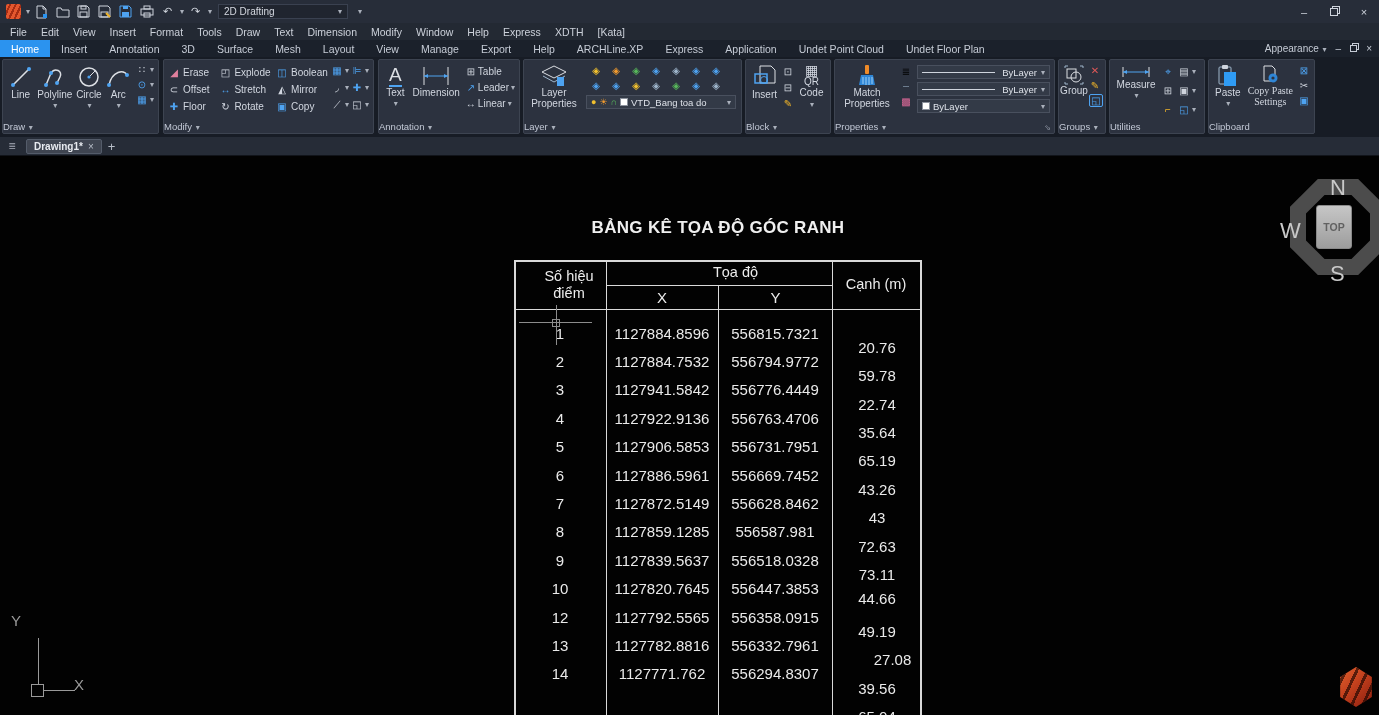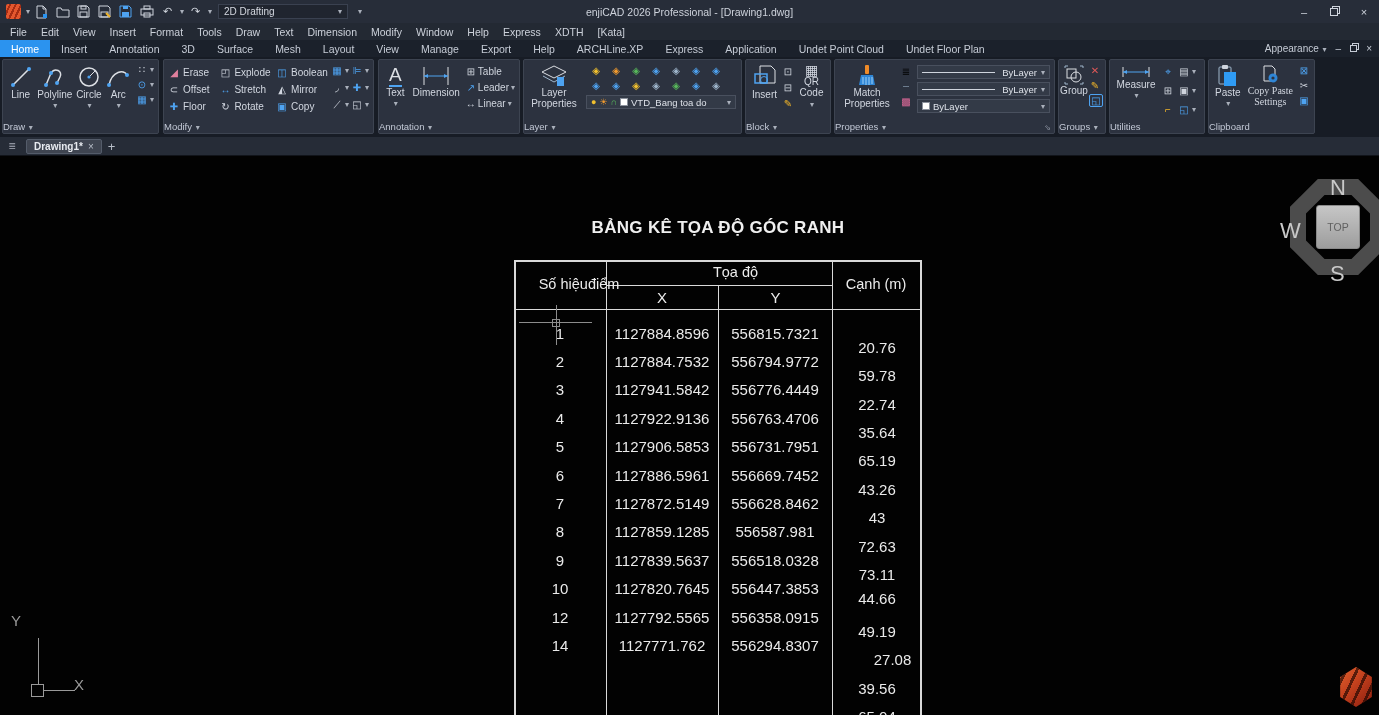--- a/index.html
+++ b/index.html
@@ -93,43 +93,42 @@
   .ch { position:absolute; background:#8c8c8c; }
   .ch-box { position:absolute; left:552px; top:163px; width:8px; height:8px;
     border:1px solid #8c8c8c; background:transparent; }
 
   
   .viewcube { position:absolute; left:1282px; top:19px; width:112px; height:112px; }
   .vc-ring { position:absolute; left:8px; top:4px; width:96px; height:96px; background:#4c4c4c;
     clip-path:polygon(29% 0,71% 0,100% 29%,100% 71%,71% 100%,29% 100%,0 71%,0 29%); }
   .vc-hole { position:absolute; left:24px; top:20px; width:64px; height:64px; background:#020202;
     clip-path:polygon(29% 0,71% 0,100% 29%,100% 71%,71% 100%,29% 100%,0 71%,0 29%); }
-  .vc-top { position:absolute; left:34px; top:30px; width:44px; height:44px;
+  .vc-top { position:absolute; left:34px; top:30px; width:36px; height:44px;
     background:linear-gradient(#c6c6c6,#9d9d9d); border-radius:3px; border:1px solid #8a8a8a;
-    display:flex; align-items:center; justify-content:center; font-size:10.5px; color:#616161; }
+    display:flex; align-items:center; justify-content:center; font-size:10.5px; color:#616161;font-weight:bold; }
   .vc-letter { position:absolute; font-size:22px; color:#c9c9c9; }
 
   
   .ucs-line { position:absolute; background:#9a9a9a; }
   .ucs-label { position:absolute; color:#9a9a9a; font-size:15px; }
   .ucs-box { position:absolute; left:31px; top:528px; width:13px; height:13px;
     border:1px solid #9a9a9a; }
 
   
   .brand-logo { position:absolute; left:1338px; top:511px; width:36px; height:40px;
     clip-path:polygon(50% 0,94% 25%,94% 75%,50% 100%,6% 75%,6% 25%);
     background:linear-gradient(135deg,#e2622f 0%,#c2401d 45%,#8a1c0e 100%); }
   .brand-logo::after { content:""; position:absolute; inset:0;
     background:repeating-linear-gradient(115deg, transparent 0 7px, rgba(25,4,0,.65) 7px 10px); }
 </style>
 </head>
 <body>
 
 <div id="titlebar">
-  <div class="win-title">enjiCAD 2026 Professional - [Drawing1.dwg]</div>
   <div class="qat">
     <span class="qat-btn">
         <span class="app-logo"></span>
       </span>
     <span class="mini-arrow">▾</span>
     <span class="qat-btn">
       <svg width="13" height="14" viewBox="0 0 13 14">
           <path d="M2 1h6l3 3v9H2z" fill="none" stroke="#cfd4dd"></path>
           <path d="M8 1v3h3" fill="none" stroke="#cfd4dd"></path>
           <rect x="8" y="9" width="4" height="4" fill="#2b93ef"></rect>
@@ -632,21 +631,21 @@
 
     <div class="tline" style="left:0;top:0;width:408px;height:2px;"></div>
     <div class="tline" style="left:0;top:0;width:2px;height:470px;"></div>
     <div class="tline" style="left:406px;top:0;width:2px;height:470px;"></div>
     <div class="tline" style="left:92px;top:0;width:1px;height:470px;"></div>
     <div class="tline" style="left:204px;top:25px;width:1px;height:445px;"></div>
     <div class="tline" style="left:318px;top:0;width:1px;height:470px;"></div>
     <div class="tline" style="left:92px;top:25px;width:227px;height:1px;"></div>
     <div class="tline" style="left:0;top:49px;width:408px;height:1px;"></div>
 
-    <div class="hcell" style="left:20px;top:0;width:90px;height:49px;flex-direction:row;">
+    <div class="hcell" style="left:10px;top:0;width:90px;height:49px;flex-direction:column;">
       <span>Số hiệu</span>
       <span>điểm</span>
     </div>
     <div class="hcell" style="left:92px;top:0;width:259px;height:25px;">Tọa độ</div>
     <div class="hcell" style="left:92px;top:25px;width:112px;height:24px;font-size:15px;">X</div>
     <div class="hcell" style="left:204px;top:25px;width:115px;height:24px;font-size:15px;">Y</div>
     <div class="hcell" style="left:318px;top:0;width:88px;height:49px;">Cạnh (m)</div>
 
     <div id="t-body">
         <div class="t-row">
@@ -706,20 +705,26 @@
         <div class="t-row">
           <div>10</div>
           <div>1127820.7645</div>
           <div>556447.3853</div>
           <div></div>
         </div>
         <div class="t-row">
           <div>12</div>
           <div>1127792.5565</div>
           <div>556358.0915</div>
+          <div></div>
+        </div>
+        <div class="t-row">
+          <div>13</div>
+          <div>1127782.8816</div>
+          <div>556332.7961</div>
           <div></div>
         </div>
         <div class="t-row">
           <div>14</div>
           <div>1127771.762</div>
           <div>556294.8307</div>
           <div></div>
         </div>
       </div>
     <div id="t-edges">

